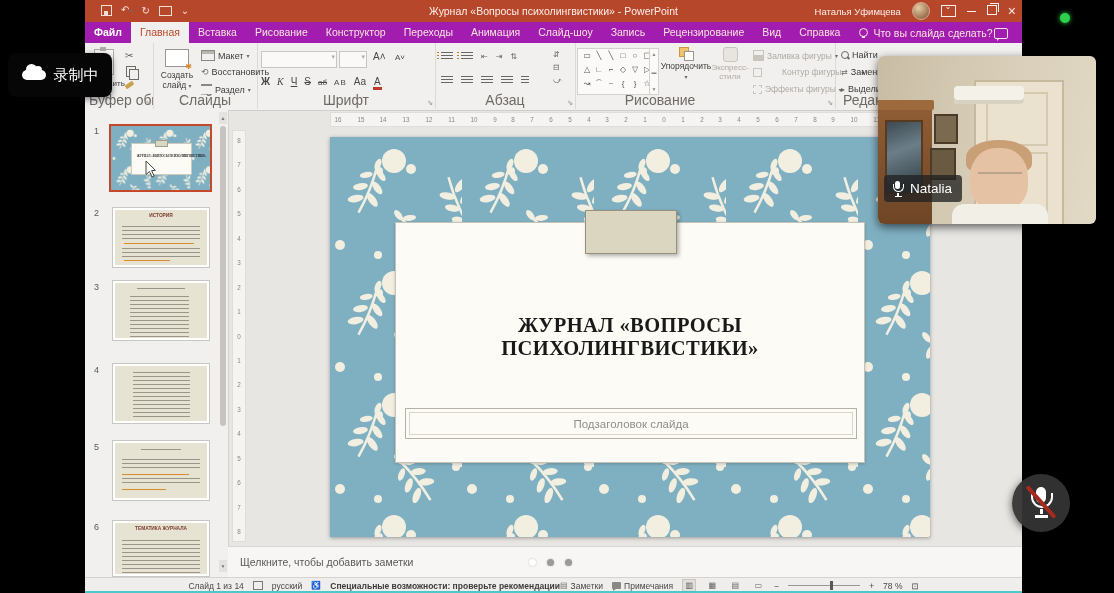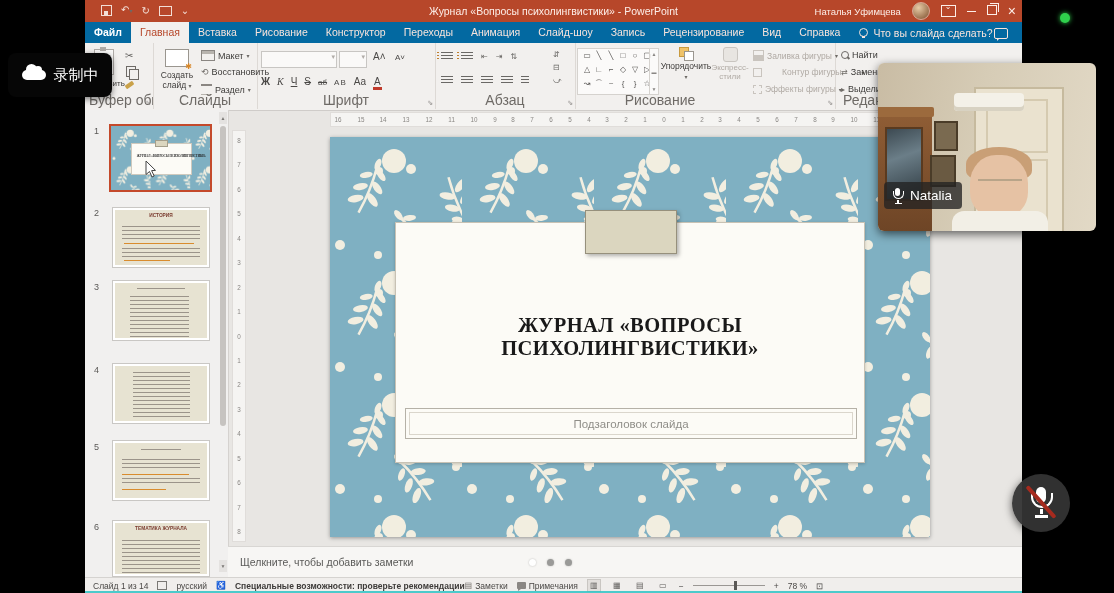--- a/index.html
+++ b/index.html
@@ -19,21 +19,21 @@
   .tb-right{position:absolute;right:6px;top:0;height:22px;display:flex;align-items:center;gap:11px;color:#fdeee8;}
   .tb-user{font-size:9.5px;}
   .avatar{width:16px;height:16px;border-radius:50%;background:radial-gradient(circle at 35% 30%,#e8cba6,#9c7350 70%,#6e4d33);border:1px solid #d8a795;}
   .ic-ribopts{width:13px;height:10px;border:1px solid #fdeee8;position:relative;display:inline-block;}
   .ic-ribopts:after{content:"⌄";position:absolute;left:3px;top:-4px;font-size:8px;color:#fdeee8;}
   .wc{font-size:12px;line-height:22px;cursor:default;}
   .ic-min{display:inline-block;width:9px;height:1px;background:#fdeee8;margin-bottom:3px;}
   .ic-restore{display:inline-block;width:8px;height:8px;border:1px solid #fdeee8;position:relative;}
   .ic-restore:before{content:"";position:absolute;left:2px;top:-3px;width:8px;height:8px;border-top:1px solid #fdeee8;border-right:1px solid #fdeee8;}
   
-  .tabrow{position:absolute;left:0;top:22px;width:100%;height:21px;background:#0369a1;display:flex;align-items:stretch;}
+  .tabrow{position:absolute;left:0;top:22px;width:100%;height:21px;background:#a21caf;display:flex;align-items:stretch;}
   .tab{color:#f8e4dc;font-size:10.5px;line-height:21px;padding:0 9px;white-space:nowrap;}
   .tab-file{font-weight:bold;color:#fff;}
   .tab-active{background:#F2F0EE;color:#B7472A;}
   .tabs-rest{display:flex;}
   .assistant{display:flex;align-items:center;gap:5px;color:#f8e4dc;font-size:10.5px;margin-left:10px;}
   .ic-bulb{width:7px;height:7px;border:1px solid #f8e4dc;border-radius:50%;position:relative;display:inline-block;}
   .ic-bulb:after{content:"";position:absolute;left:2px;top:7px;width:3px;height:2px;background:#f8e4dc;}
   .ic-comment{width:12px;height:9px;border:1px solid #f8e4dc;border-radius:2px;position:relative;display:inline-block;}
   .ic-comment:after{content:"";position:absolute;left:2px;top:9px;border-left:3px solid #f8e4dc;border-bottom:3px solid transparent;}
   
@@ -114,39 +114,39 @@
   .beigetab{position:absolute;left:255px;top:73px;width:90px;height:42px;background:#DBD6BF;border:1px solid #96907C;box-shadow:2px 2px 4px rgba(0,0,0,.3);}
   .slidetitle{position:absolute;left:70px;right:70px;top:178px;height:44px;display:flex;align-items:center;justify-content:center;
               font-family:"Liberation Serif",serif;font-weight:bold;font-size:20.5px;color:#191919;letter-spacing:.4px;text-align:center;}
   .subbox{position:absolute;left:75px;top:271px;width:450px;height:29px;border:1px solid #B5B1A7;background:#FCFBF6;}
   .subbox .inner{position:absolute;left:3px;top:3px;right:3px;bottom:3px;border:1px solid #DAD6CC;
                  display:flex;align-items:center;justify-content:center;font-size:11.5px;color:#8F8E88;}
   
   .notes{position:absolute;left:143px;top:546px;width:794px;height:31px;background:#F7F6F4;border-top:1px solid #D8D6D3;
          display:flex;align-items:center;padding-left:12px;box-sizing:border-box;font-size:10.5px;color:#5a5a58;}
   .statusbar{position:absolute;left:0;top:577px;width:100%;height:16px;background:#F0EEEC;border-top:1px solid #D5D3D0;
-             display:flex;align-items:center;justify-content:flex-start;font-size:8.5px;color:#4a4846;box-sizing:border-box;padding:0 8px;}
+             display:flex;align-items:center;justify-content:center;font-size:8.5px;color:#4a4846;box-sizing:border-box;padding:0 8px;}
   .sb-left,.sb-right{display:flex;align-items:center;gap:9px;white-space:nowrap;}
   .ic-dispset{width:8px;height:7px;border:1px solid #7a7875;display:inline-block;}
   .sb-acc{font-weight:bold;color:#3d3b39;}
   .ic-notes{font-size:8px;color:#6e6a66;}
   .ic-comm{width:9px;height:7px;background:#8a8784;border-radius:1px;display:inline-block;position:relative;}
   .ic-comm:after{content:"";position:absolute;left:1px;top:7px;border-left:3px solid #8a8784;border-bottom:2px solid transparent;}
   .vbtn{width:14px;height:13px;display:inline-flex;align-items:center;justify-content:center;font-size:8px;color:#5a5856;}
   .vbtn.active{background:#E2DFDC;border:1px solid #C9C6C2;box-sizing:border-box;}
   .zoomtrack{width:72px;height:1px;background:#9a9794;position:relative;display:inline-block;}
   .zoomthumb{position:absolute;left:58%;top:-4px;width:3px;height:9px;background:#5a5856;}
   .tealstrip{position:absolute;left:0;top:591px;width:100%;height:2px;background:#2FC3C6;opacity:.85;}
   
   .recbadge{position:absolute;left:8px;top:53px;width:104px;height:44px;background:#060606;border-radius:8px;
             display:flex;align-items:center;justify-content:center;gap:8px;color:#fff;font-size:15px;box-shadow:0 2px 6px rgba(0,0,0,.5);}
   .cloud{width:24px;height:10px;background:#fff;border-radius:6px;position:relative;display:inline-block;}
   .cloud:before{content:"";position:absolute;left:4px;top:-6px;width:11px;height:11px;border-radius:50%;background:#fff;}
   .cloud:after{content:"";position:absolute;left:12px;top:-4px;width:8px;height:8px;border-radius:50%;background:#fff;}
-  .webcam{position:absolute;left:878px;top:63px;width:218px;height:168px;border-radius:6px;overflow:hidden;
+  .webcam{position:absolute;left:878px;top:56px;width:218px;height:168px;border-radius:6px;overflow:hidden;
           background:linear-gradient(100deg,#C9BCA4 0%,#D6CCB6 45%,#E2D9C6 100%);box-shadow:0 3px 10px rgba(0,0,0,.6);}
   .wc-door{position:absolute;left:96px;top:24px;width:86px;height:144px;background:#EAE2CF;border:2px solid #C6BA9E;}
   .wc-door:before{content:"";position:absolute;left:10px;top:10px;width:58px;height:50px;border:2px solid #D5CAB0;}
   .wc-door:after{content:"";position:absolute;left:10px;top:70px;width:58px;height:60px;border:2px solid #D5CAB0;}
   .wc-cab{position:absolute;left:0;top:52px;width:54px;height:116px;background:linear-gradient(#8F5D35,#6E4526);}
   .wc-cab:before{content:"";position:absolute;left:-2px;top:-8px;width:58px;height:10px;background:#9C6A3D;border-radius:2px;}
   .wc-cab:after{content:"";position:absolute;left:7px;top:12px;width:34px;height:70px;background:linear-gradient(160deg,#3d4a52 0%,#6b7e88 40%,#2e3940 100%);border:2px solid #5a3a1f;}
   .wc-frame1{position:absolute;left:56px;top:58px;width:20px;height:26px;background:#7a6a50;border:2px solid #4a3c28;}
   .wc-frame2{position:absolute;left:52px;top:92px;width:22px;height:28px;background:#6a5a42;border:2px solid #4a3c28;}
   .wc-ac{position:absolute;left:76px;top:30px;width:70px;height:18px;background:#F4F1E8;border-radius:4px;box-shadow:inset 0 -4px 0 #D8D2C2;}

